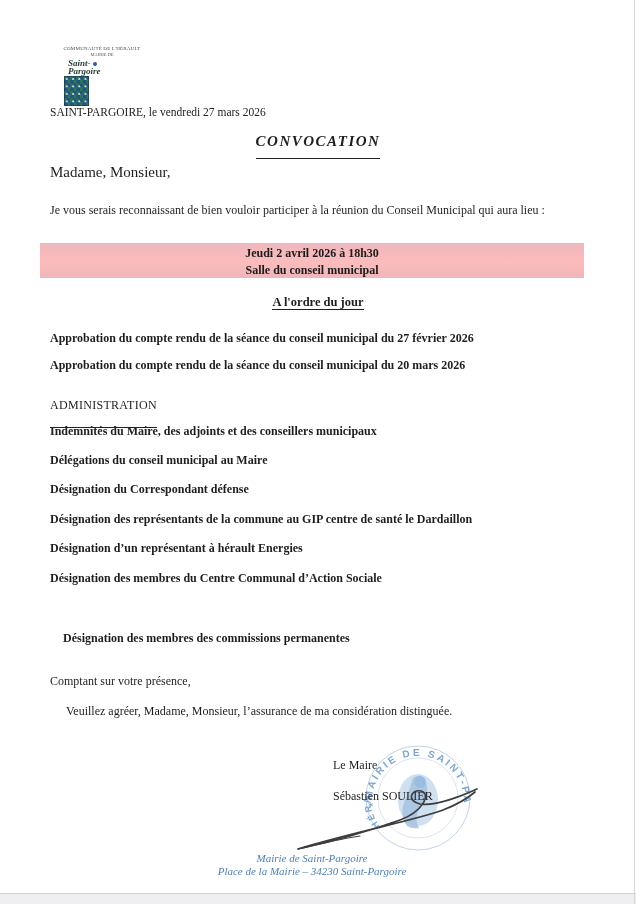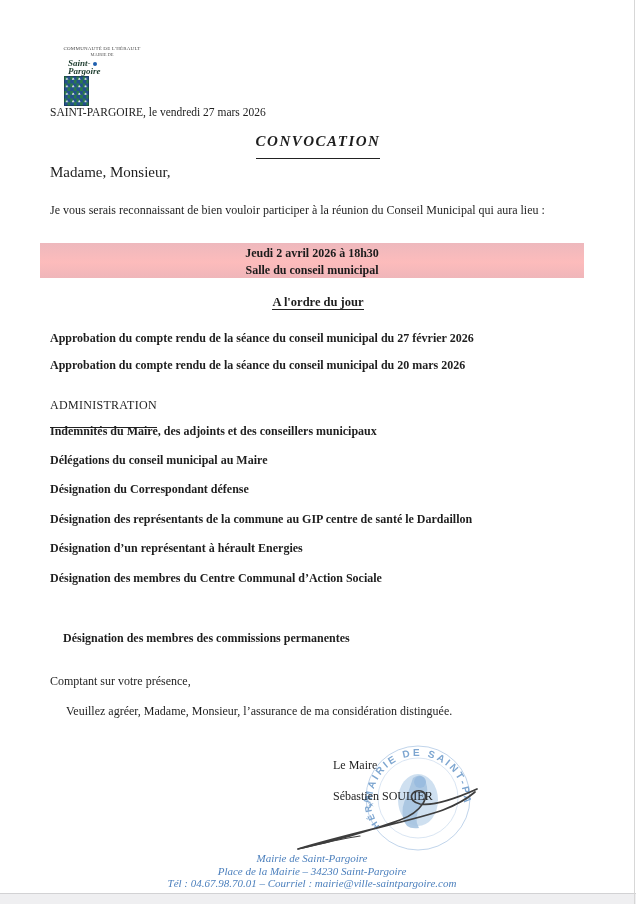--- a/index.html
+++ b/index.html
@@ -141,19 +141,18 @@
   </svg>
 
   <svg class="sig-stroke" width="220" height="95" viewBox="0 0 220 95">
     <path d="M 197 19 C 175 29 152 36 140 34 C 126 31 131 19 141 21 C 152 24 142 42 120 50 C 92 60 50 72 18 79 C 70 63 140 49 163 40 C 176 35 188 28 195 22" fill="none" stroke="#3d3d3d" stroke-width="1.7" stroke-linecap="round" stroke-linejoin="round"></path>
     <path d="M 18 79 C 40 74 60 69 80 66" fill="none" stroke="#3d3d3d" stroke-width="1.2" stroke-linecap="round"></path>
   </svg>
 
   <div class="footer">
     <div>Mairie de Saint-Pargoire</div>
     <div>Place de la Mairie – 34230 Saint-Pargoire</div>
-    <div>Tél : 04.67.98.70.01 – Courriel : mairie@ville-saintpargoire.com</div>
   </div>
 
 </div>
 
 <div class="viewer-strip"></div>
 <div class="page-edge-right"></div>
 
 </body></html>

